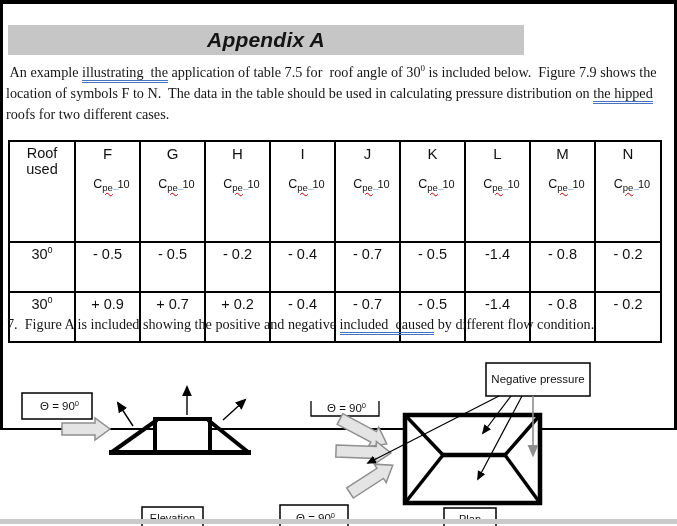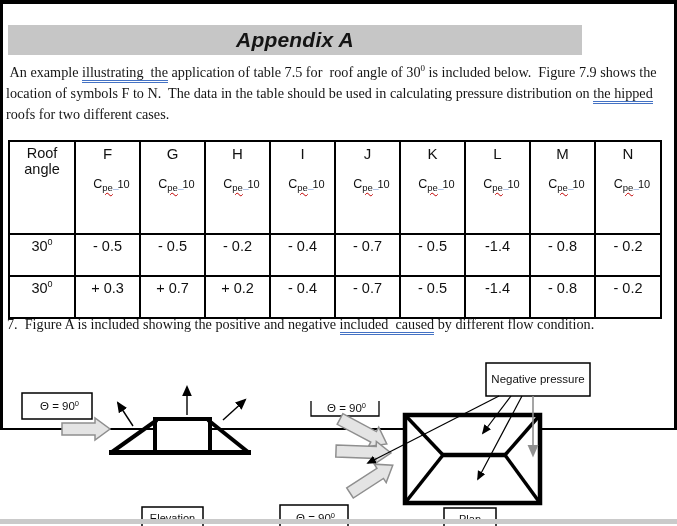--- a/index.html
+++ b/index.html
@@ -8,40 +8,40 @@
     font-family:"Liberation Sans", sans-serif; color:#111;
   }
   
   .frame {
     position:absolute; left:0; top:0; width:677px; height:430px;
     box-sizing:border-box;
     border-top:4px solid #000; border-left:3px solid #000;
     border-right:3px solid #000; border-bottom:2px solid #000;
   }
   .title-bar {
-    position:absolute; left:8px; top:25px; width:574px; height:30px;
+    position:absolute; left:8px; top:25px; width:516px; height:30px;
     background:#c6c6c6; display:flex; align-items:center; justify-content:center;
   }
   .title-bar .title {
     font-size:21px; font-weight:bold; font-style:italic; color:#141414;
     letter-spacing:0.2px;
   }
   .para { position:absolute; font-size:14.2px; line-height:21px; white-space:pre-wrap; color:#151515;font-family:Liberation Serif, serif; }
   .para1 { left:6px; top:62px; width:666px; }
   .para2 { left:7px; top:314px; width:664px; }
   .gline { border-bottom:3px double #4472c4; }
   .sup { font-size:9px; vertical-align:super; line-height:0; }
 
   table.coef-table {
     position:absolute; left:8px; top:140px; width:654px;
     border-collapse:collapse; table-layout:fixed;
   }
   table.coef-table td {
     border:2px solid #000; text-align:center; vertical-align:top;
-    padding:3px 0 4px 0; font-size:14.5px; color:#111;
+    padding:3px 0 12px 0; font-size:14.5px; color:#111;
   }
   td.hdr { height:84px; }
   .letter { font-size:15px; }
   .coef { margin-top:15px; font-size:12px;margin-left:8px; }
   .coef .c { font-size:12.5px; }
   .coef .pe {
     font-size:9.5px; vertical-align:-3px;
     text-decoration:underline wavy #c00000; text-decoration-thickness:1px;
   }
   .coef .us { color:#4472c4; font-weight:bold; font-size:10px; letter-spacing:-1px; }
@@ -73,21 +73,21 @@
       <col style="width:65px">
       <col style="width:65px">
       <col style="width:65px">
     <col style="width:65px">
       <col style="width:66px">
   </colgroup>
   <tbody>
       <tr>
     <td class="hdr">
       <div>Roof</div>
-      <div>angle</div>
+      <div>used</div>
     </td>
     <td class="hdr">
       <div class="letter">F</div>
       <div class="coef"><span class="c">C</span><span class="pe">pe</span><span class="us">_</span><span class="ten">10</span></div>
     </td>
     <td class="hdr">
       <div class="letter">G</div>
       <div class="coef"><span class="c">C</span><span class="pe">pe</span><span class="us">_</span><span class="ten">10</span></div>
     </td>
     <td class="hdr">
@@ -126,21 +126,21 @@
     <td>- 0.2</td>
     <td>- 0.4</td>
     <td>- 0.7</td>
     <td>- 0.5</td>
     <td>-1.4</td>
     <td>- 0.8</td>
     <td>- 0.2</td>
   </tr>
   <tr class="vals">
     <td><span>30</span><span class="sup">0</span></td>
-    <td>+ 0.3</td>
+    <td>+ 0.9</td>
     <td>+ 0.7</td>
     <td>+ 0.2</td>
     <td>- 0.4</td>
     <td>- 0.7</td>
     <td>- 0.5</td>
     <td>-1.4</td>
     <td>- 0.8</td>
     <td>- 0.2</td>
   </tr>
 </tbody>

